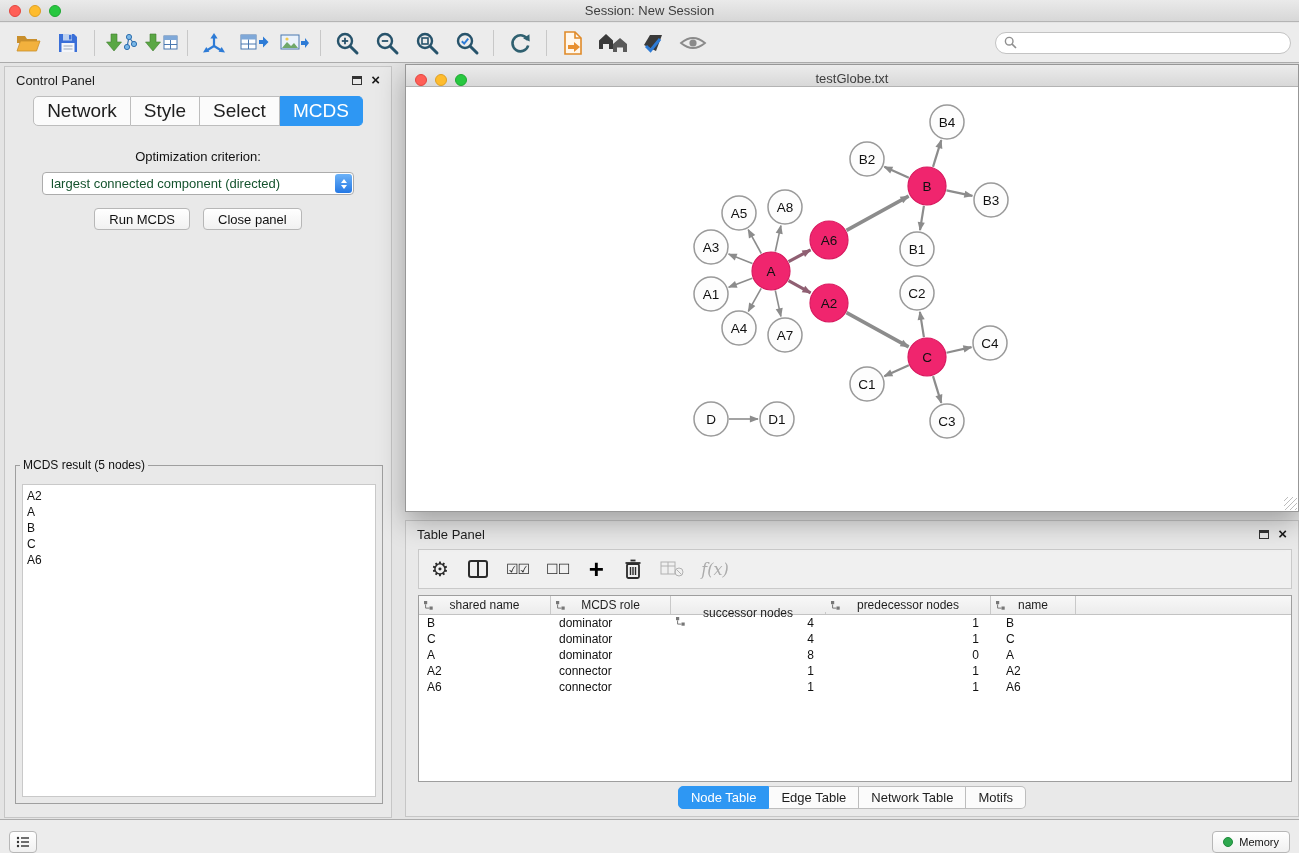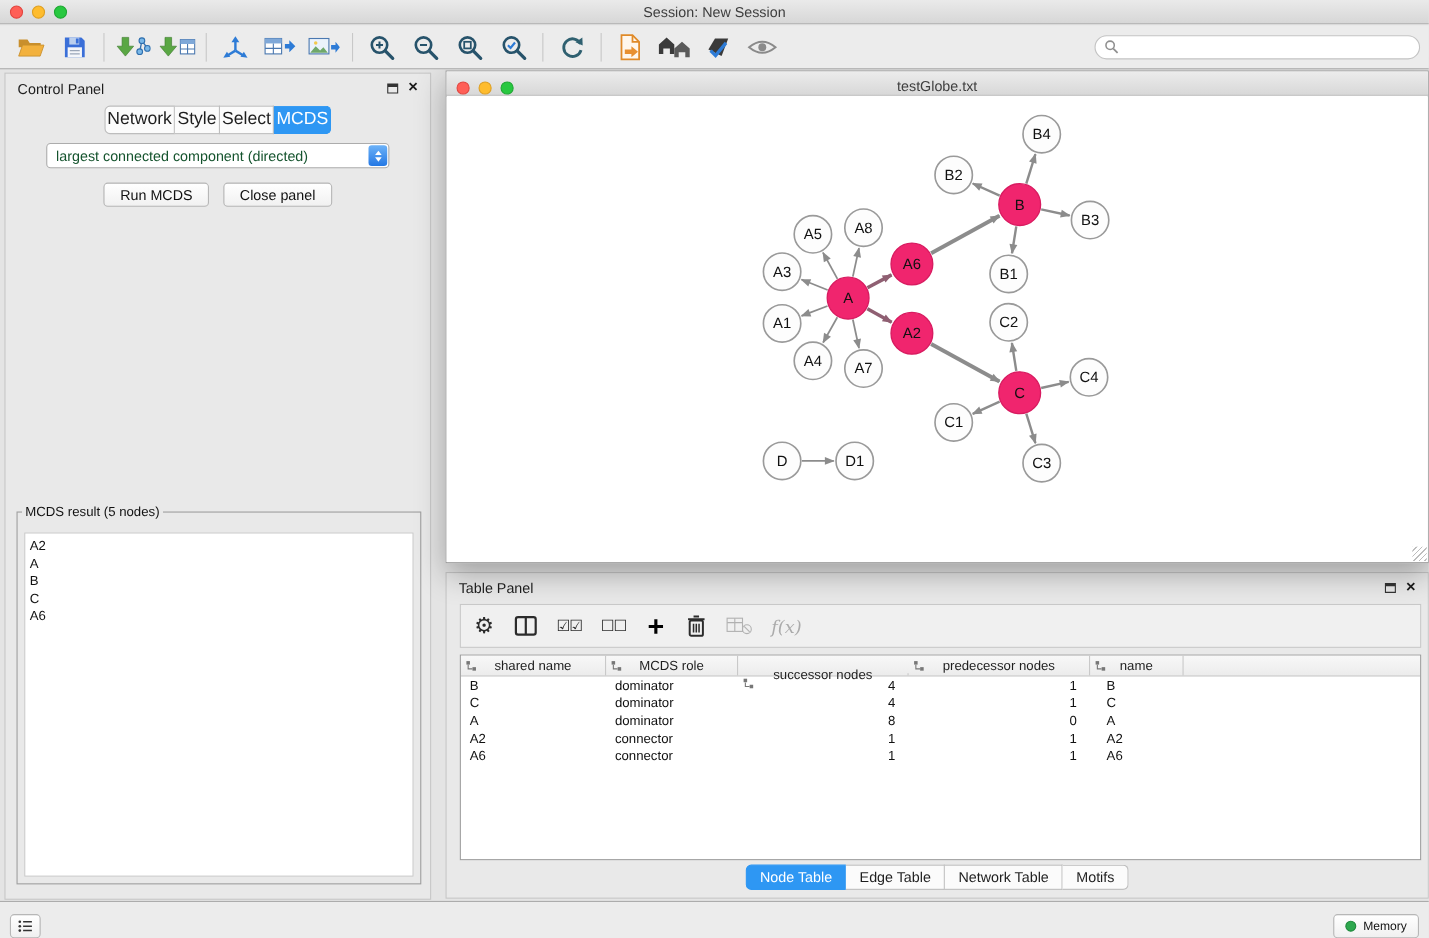--- a/index.html
+++ b/index.html
@@ -30,21 +30,21 @@
     font-family:"Liberation Sans",sans-serif;}
 
   
   .control-panel{position:absolute;left:4px;top:66px;width:388px;height:752px;
     background:#E9E9E9;border:1px solid #C6C6C6;z-index:2;}
   .panel-header{height:26px;display:flex;align-items:center;padding:0 11px;font-size:13px;color:#1E1E1E;}
   .winbtns{margin-left:auto;display:flex;align-items:center;gap:9px;}
   .float-btn{width:10px;height:9px;border:1.5px solid #333;border-top-width:3px;display:inline-block;}
   .close-x{font-size:15px;font-weight:bold;color:#1A1A1A;line-height:10px;}
   .cp-tabs{display:flex;justify-content:center;margin-top:3px;}
-  .cp-tab{font-size:16px;padding:3px 2px;background:#FBFBFB;border:1px solid #BDBDBD;
+  .cp-tab{font-size:19px;padding:3px 13px;background:#FBFBFB;border:1px solid #BDBDBD;
     border-left:none;color:#1E1E1E;cursor:default;}
   .cp-tab:first-child{border-left:1px solid #BDBDBD;border-radius:5px 0 0 5px;}
   .cp-tab:last-child{border-radius:0 5px 5px 0;}
   .cp-tab.active{background:#2E97F3;border-color:#2E97F3;color:#fff;}
   .opt-label{text-align:center;margin-top:23px;font-size:13px;color:#111;}
   .combo{margin:8px auto 0;width:312px;height:23px;background:#fff;border:1px solid #ACACAC;
     border-radius:4px;display:flex;align-items:center;font-size:13px;color:#14532d;
     padding-left:8px;position:relative;}
   .combo-text{white-space:nowrap;overflow:hidden;}
   .combo-stepper{position:absolute;right:1px;top:1px;bottom:1px;width:17px;border-radius:3px;
@@ -273,20 +273,21 @@
         <span class="float-btn"></span>
         <span class="close-x">×</span>
       </span>
     </div>
     <div class="cp-tabs">
         <div class="cp-tab">Network</div>
         <div class="cp-tab">Style</div>
         <div class="cp-tab">Select</div>
         <div class="cp-tab active">MCDS</div>
       </div>
+    <div class="opt-label">Optimization criterion:</div>
     <div class="combo">
       <span class="combo-text">largest connected component (directed)</span>
       <span class="combo-stepper">
         <span class="arr-up"></span>
           <span class="arr-down"></span>
       </span>
     </div>
     <div class="cp-buttons">
       <button class="btn">Run MCDS</button>
       <button class="btn">Close panel</button>

